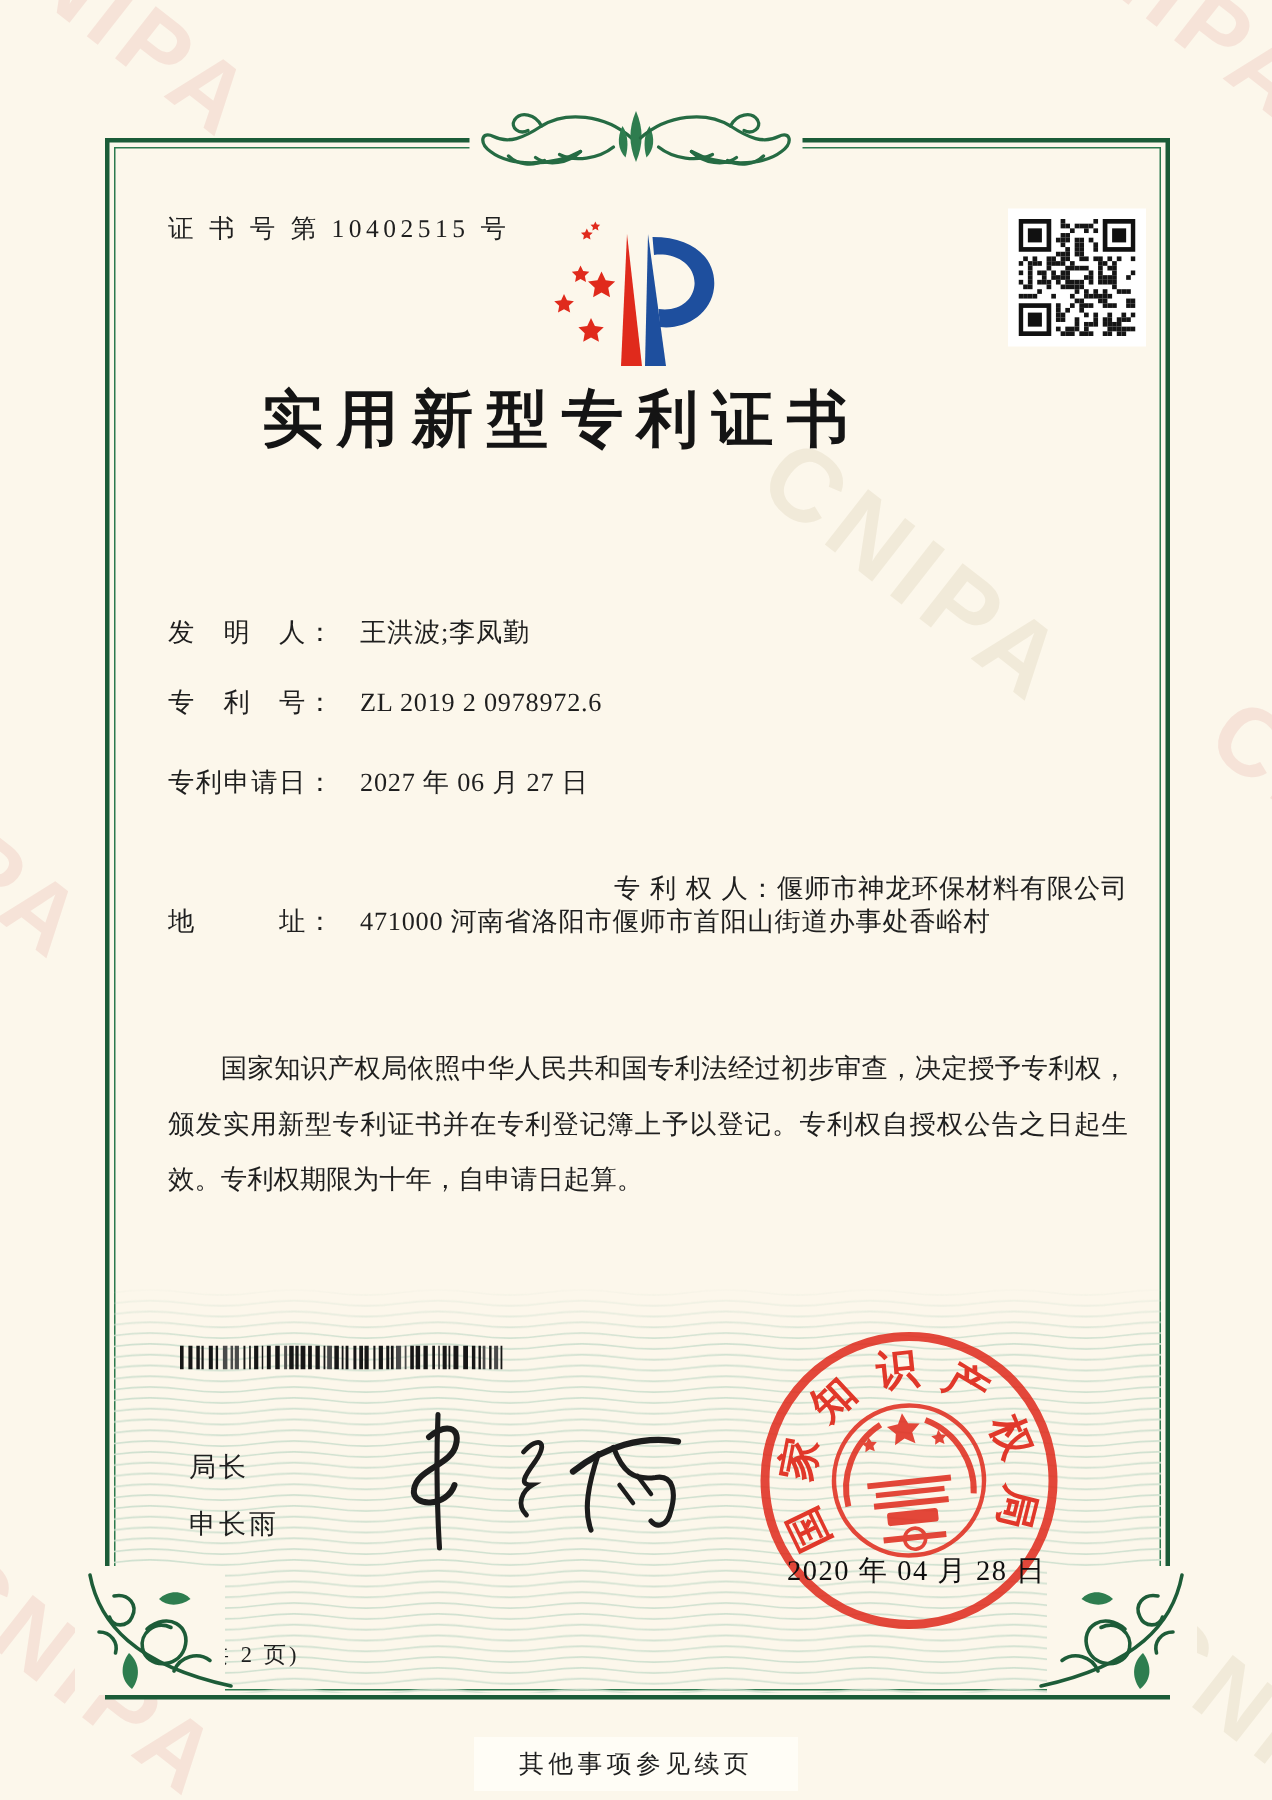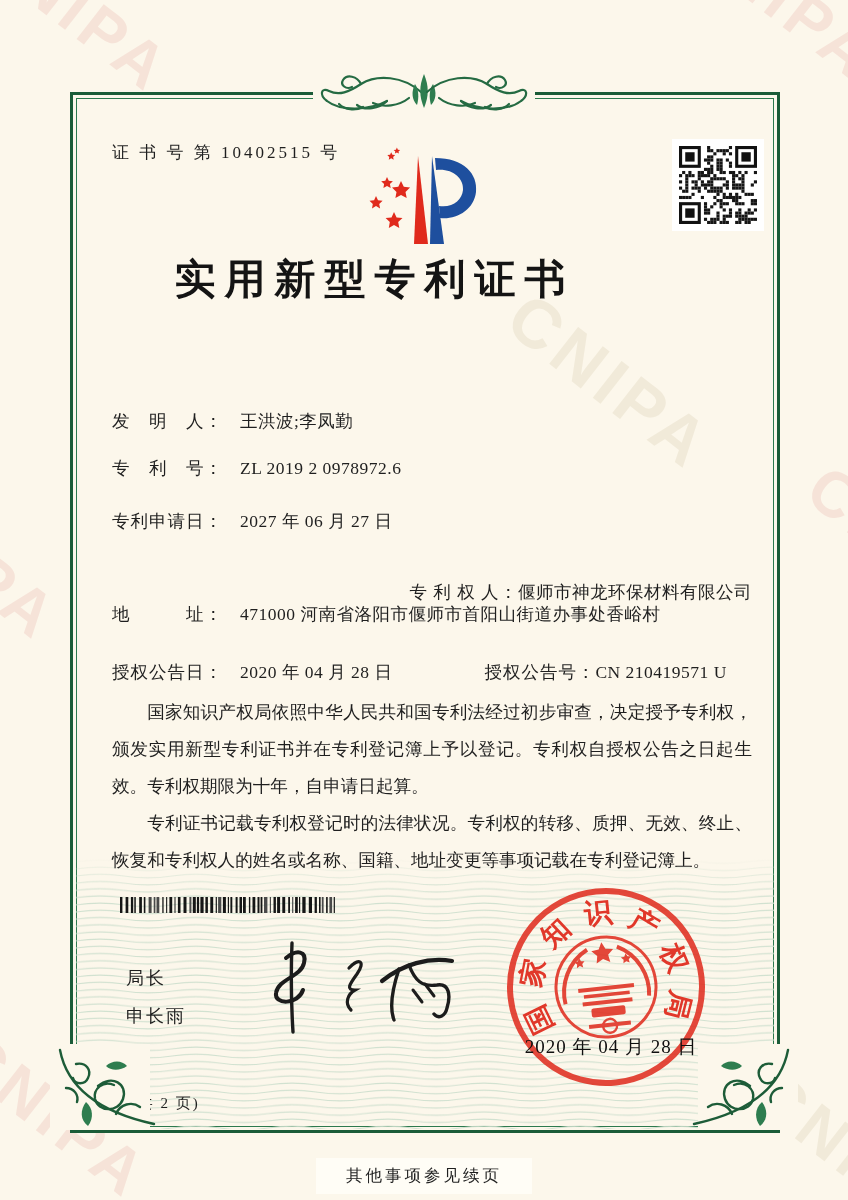--- a/index.html
+++ b/index.html
@@ -333,27 +333,23 @@
   </div>
   <div class="field-row" style="top:509px;">
     <span class="lbl">专利申请日：</span><span class="val">2027 年 06 月 27 日</span>
   </div>
   <div class="field-row" style="top:580px;text-align:right;">
     <span class="lbl">专 利 权 人：</span><span class="val">偃师市神龙环保材料有限公司</span>
   </div>
   <div class="field-row" style="top:602px;">
     <span class="lbl">地　　　址：</span><span class="val">471000 河南省洛阳市偃师市首阳山街道办事处香峪村</span>
   </div>
-  <div class="field-row" style="top:660px;">
-    <span class="lbl">授权公告日：</span><span class="val">2020 年 04 月 28 日</span><span class="grant-pair2"><span class="lbl" style="min-width:0;">授权公告号：</span><span class="val">CN 210419571 U</span></span>
-  </div>
 
   <div class="paras">
     <p>国家知识产权局依照中华人民共和国专利法经过初步审查，决定授予专利权，颁发实用新型专利证书并在专利登记簿上予以登记。专利权自授权公告之日起生效。专利权期限为十年，自申请日起算。</p>
-    <p>专利证书记载专利权登记时的法律状况。专利权的转移、质押、无效、终止、恢复和专利权人的姓名或名称、国籍、地址变更等事项记载在专利登记簿上。</p>
   </div>
 
   <svg class="barcode" id="barcode-svg" xmlns="http://www.w3.org/2000/svg">
       <rect x="0.0" y="0" width="2.4" height="16" fill="#161616"></rect>
       <rect x="5.6" y="0" width="2.7" height="16" fill="#161616"></rect>
       <rect x="10.9" y="0" width="2.3" height="16" fill="#161616"></rect>
       <rect x="14.3" y="0" width="1.5" height="16" fill="#161616"></rect>
       <rect x="19.2" y="0" width="2.7" height="16" fill="#161616"></rect>
       <rect x="23.8" y="0" width="1.6" height="16" fill="#161616"></rect>
       <rect x="28.6" y="0" width="3.0" height="16" fill="#4a4a4a"></rect>

